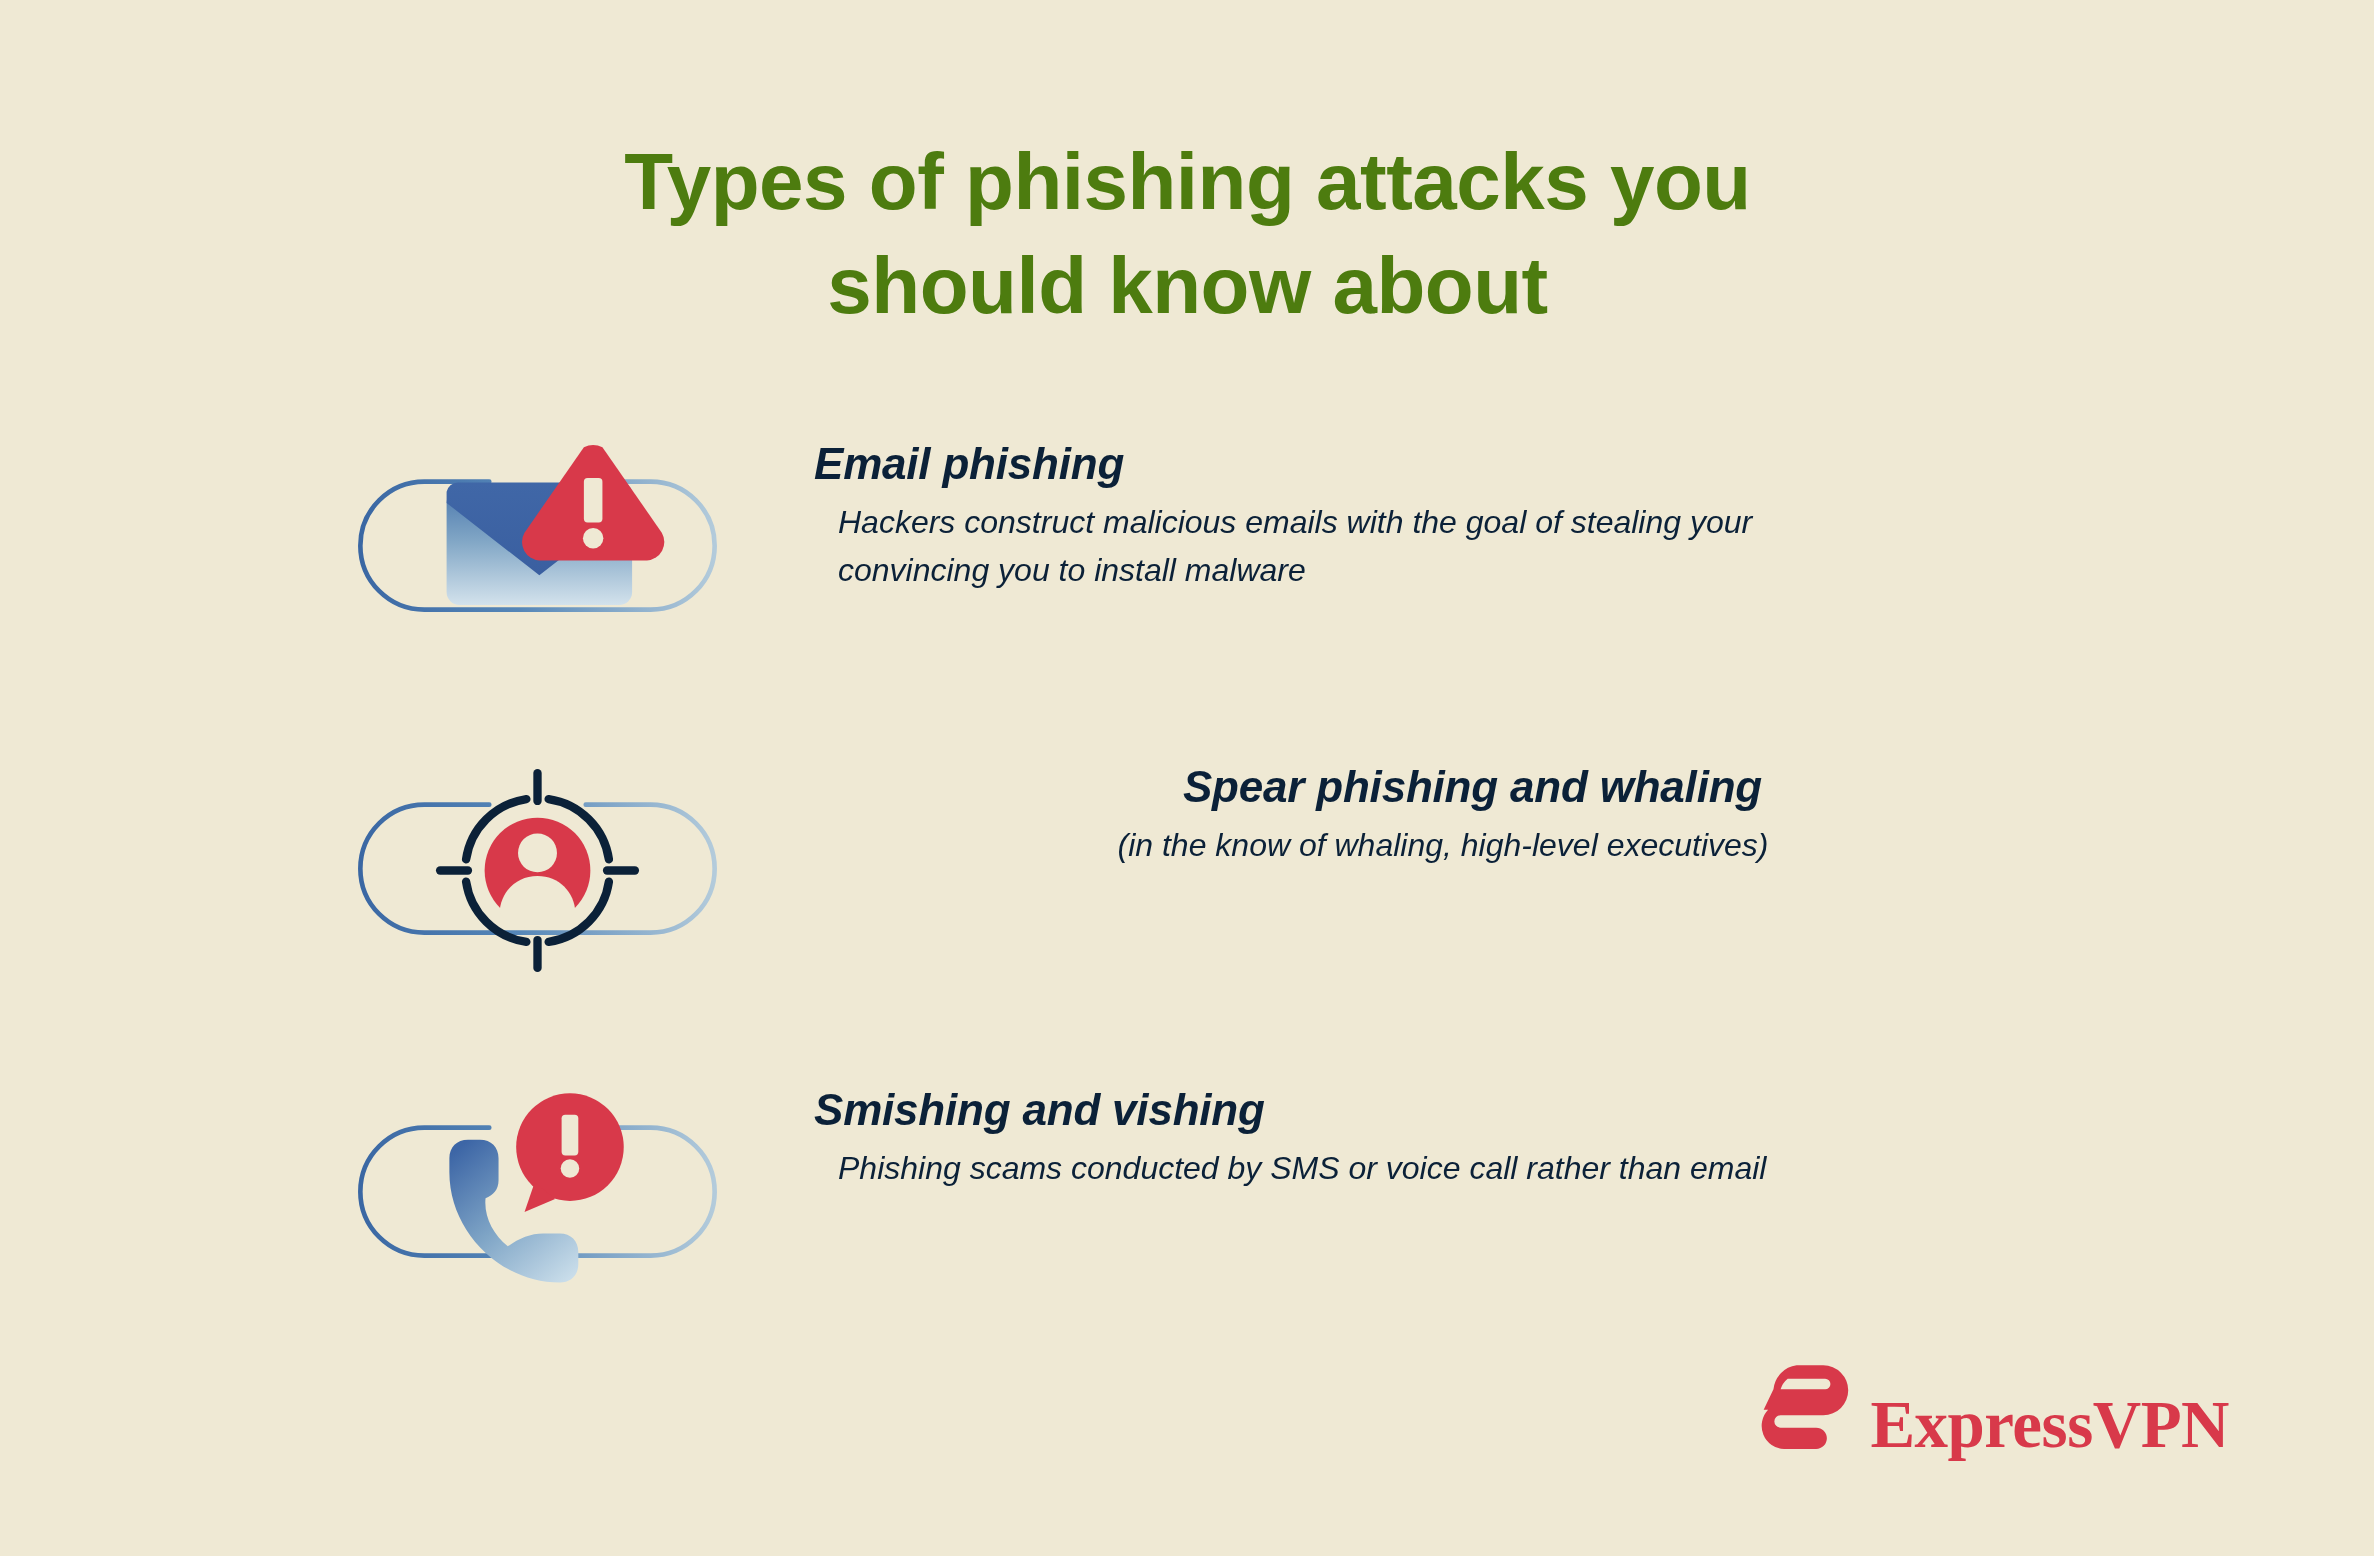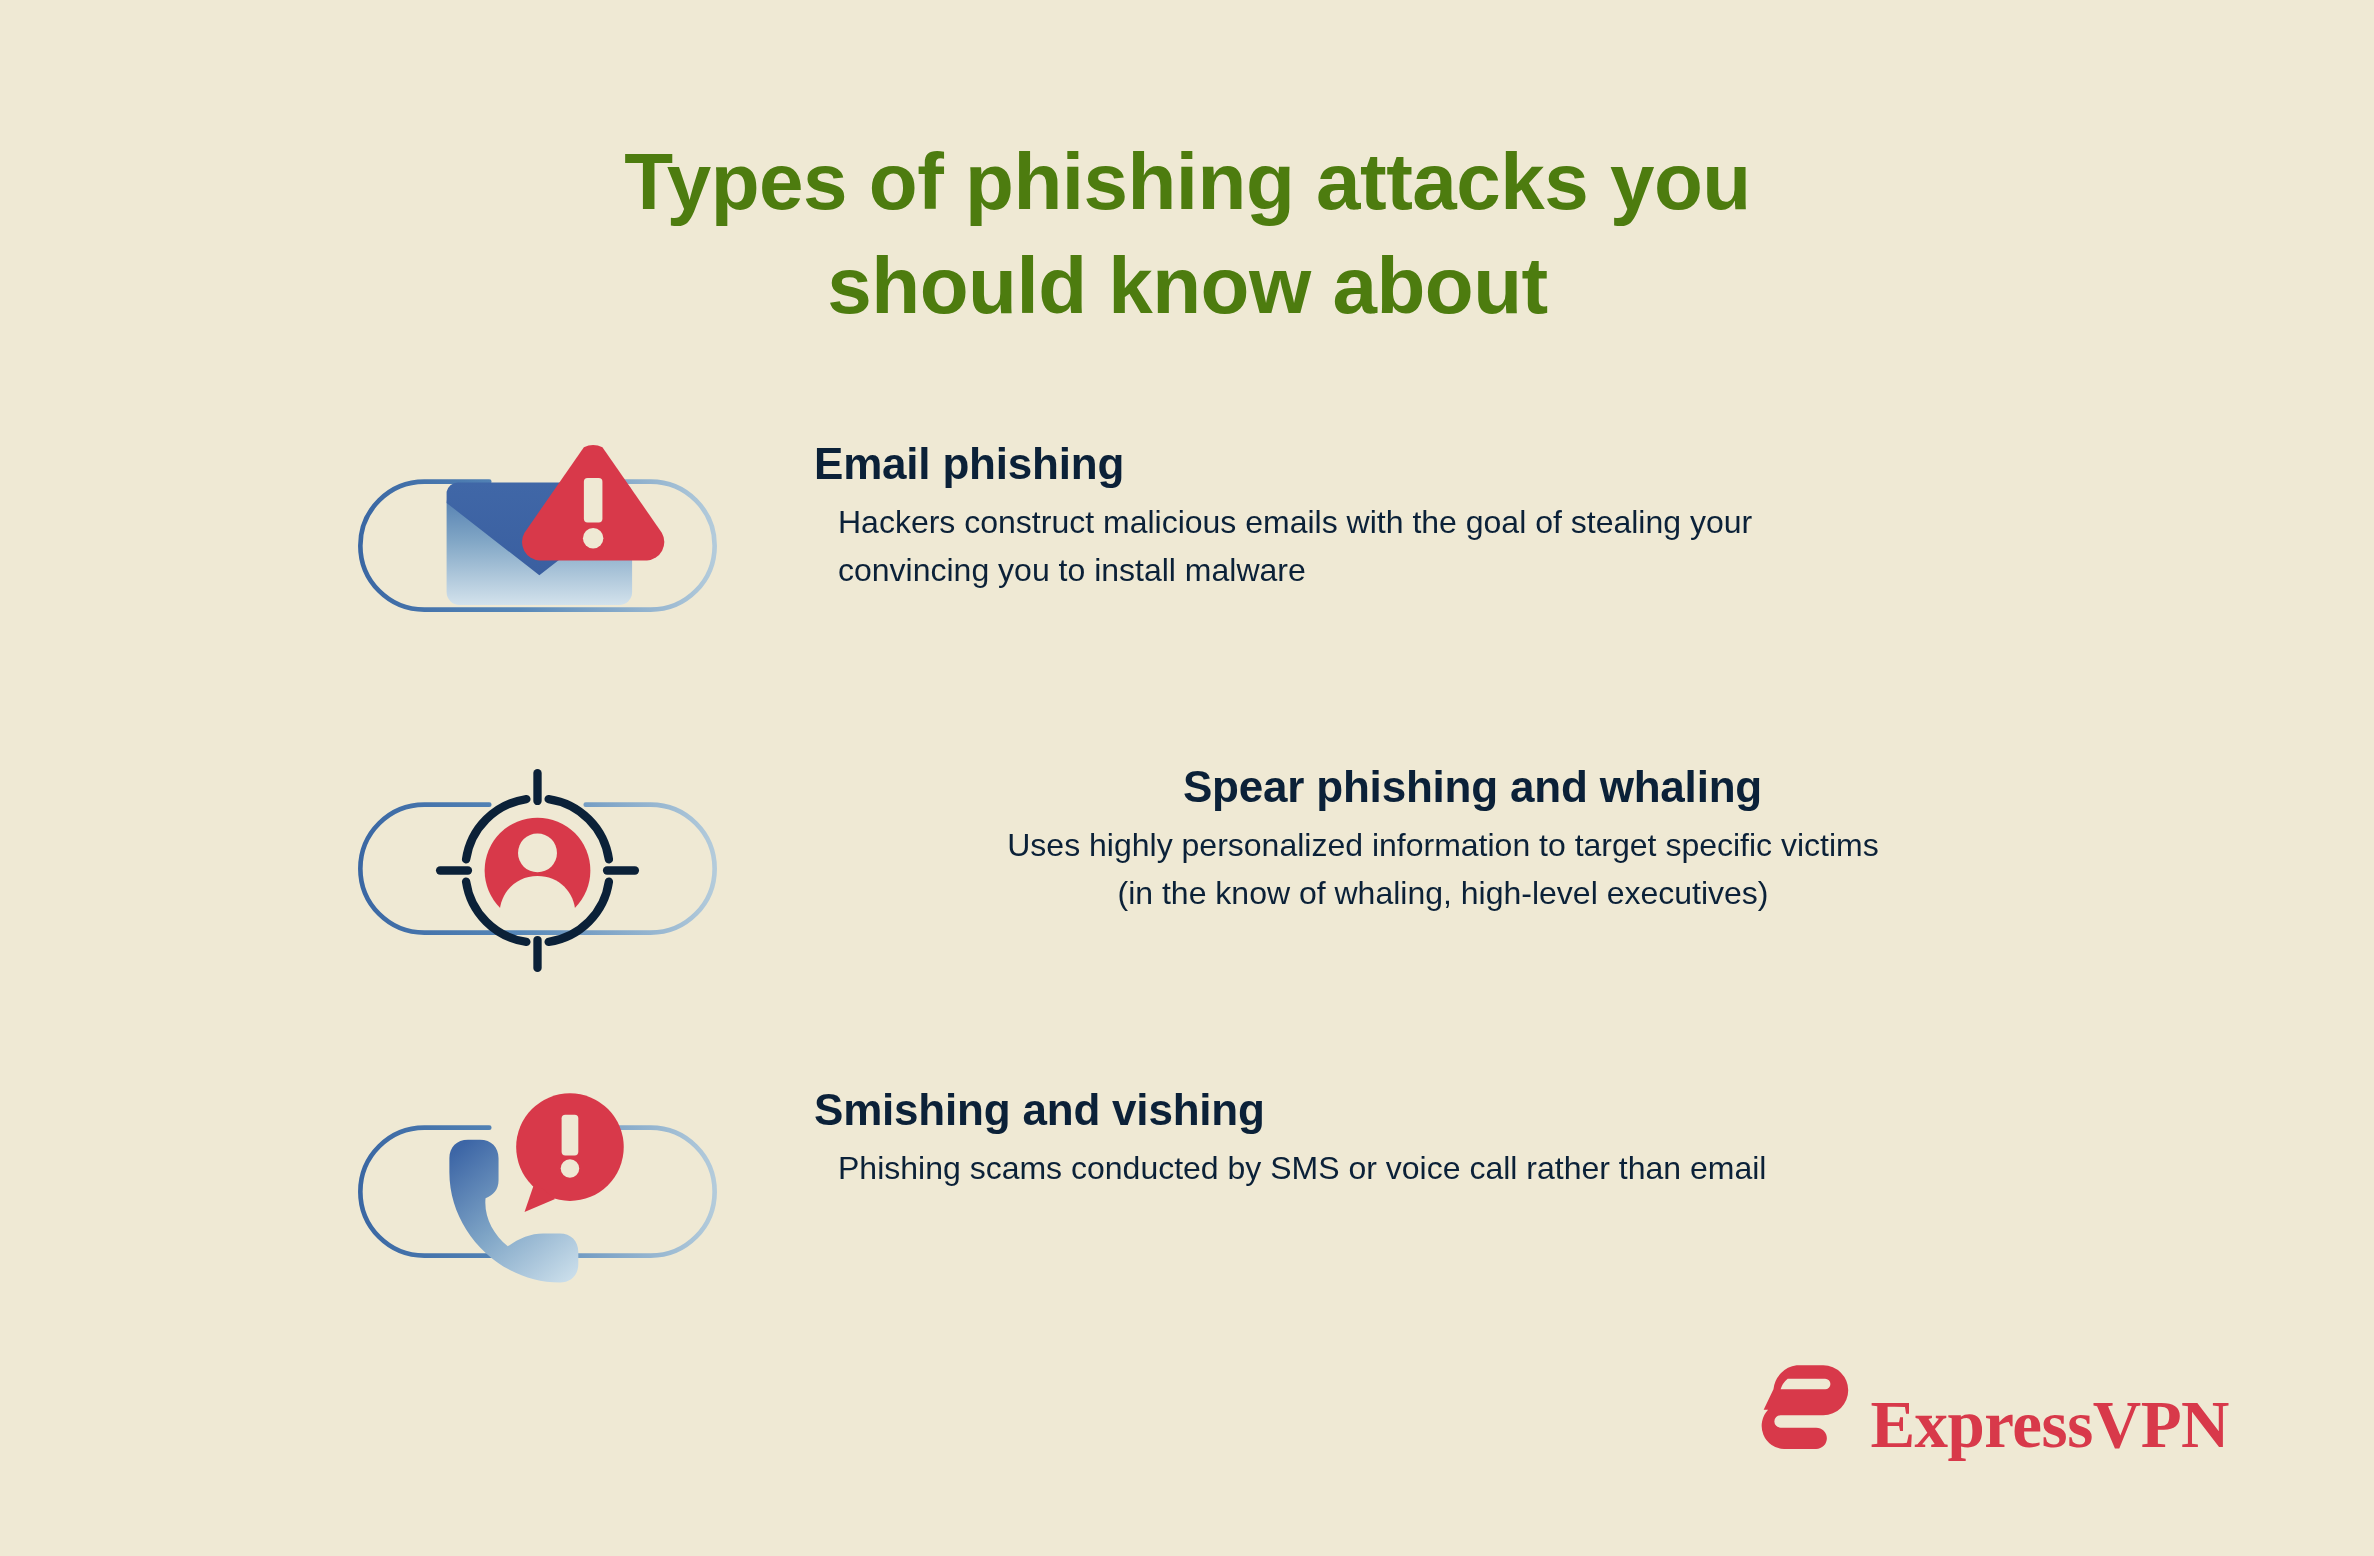--- a/index.html
+++ b/index.html
@@ -31,20 +31,21 @@
     letter-spacing: -0.5px;
     white-space: nowrap;
   }
 
   
   .section {
     position: absolute;
     left: 0;
     width: 2368px;
     height: 241px;
+    font-style: italic;
   }
   #section-0 { top: 436px; }
   #section-1 { top: 759px; text-align: center; }
   #section-2 { top: 1082px; }
 
   .icon-wrap {
     position: absolute;
     left: 352px;
     top: 0;
     width: 371px;
@@ -191,21 +192,20 @@
       <circle cx="200" cy="120" r="57" fill="#D8394A"></circle>
 
       <circle cx="200" cy="101" r="21" fill="#EFE9D4"></circle>
       <path d="M 200 126 C 223 126 240 143 241 166 A 57 57 0 0 1 159 166 C 160 143 177 126 200 126 Z" fill="#EFE9D4"></path>
     </svg>
   </div>
 
   <div class="text-col">
     <h2 class="sec-heading">Spear phishing and whaling</h2>
     <p class="sec-body">
-      <span class="ln">Uses highly personalized information to target specific victims</span>
       <span class="ln">(in the know of whaling, high-level executives)</span>
     </p>
   </div>
 </div>
 
 <div class="section" id="section-2">
 
   <div class="icon-wrap">
     <svg class="icon-svg" viewBox="0 0 400 240" xmlns="http://www.w3.org/2000/svg">
       <defs>

